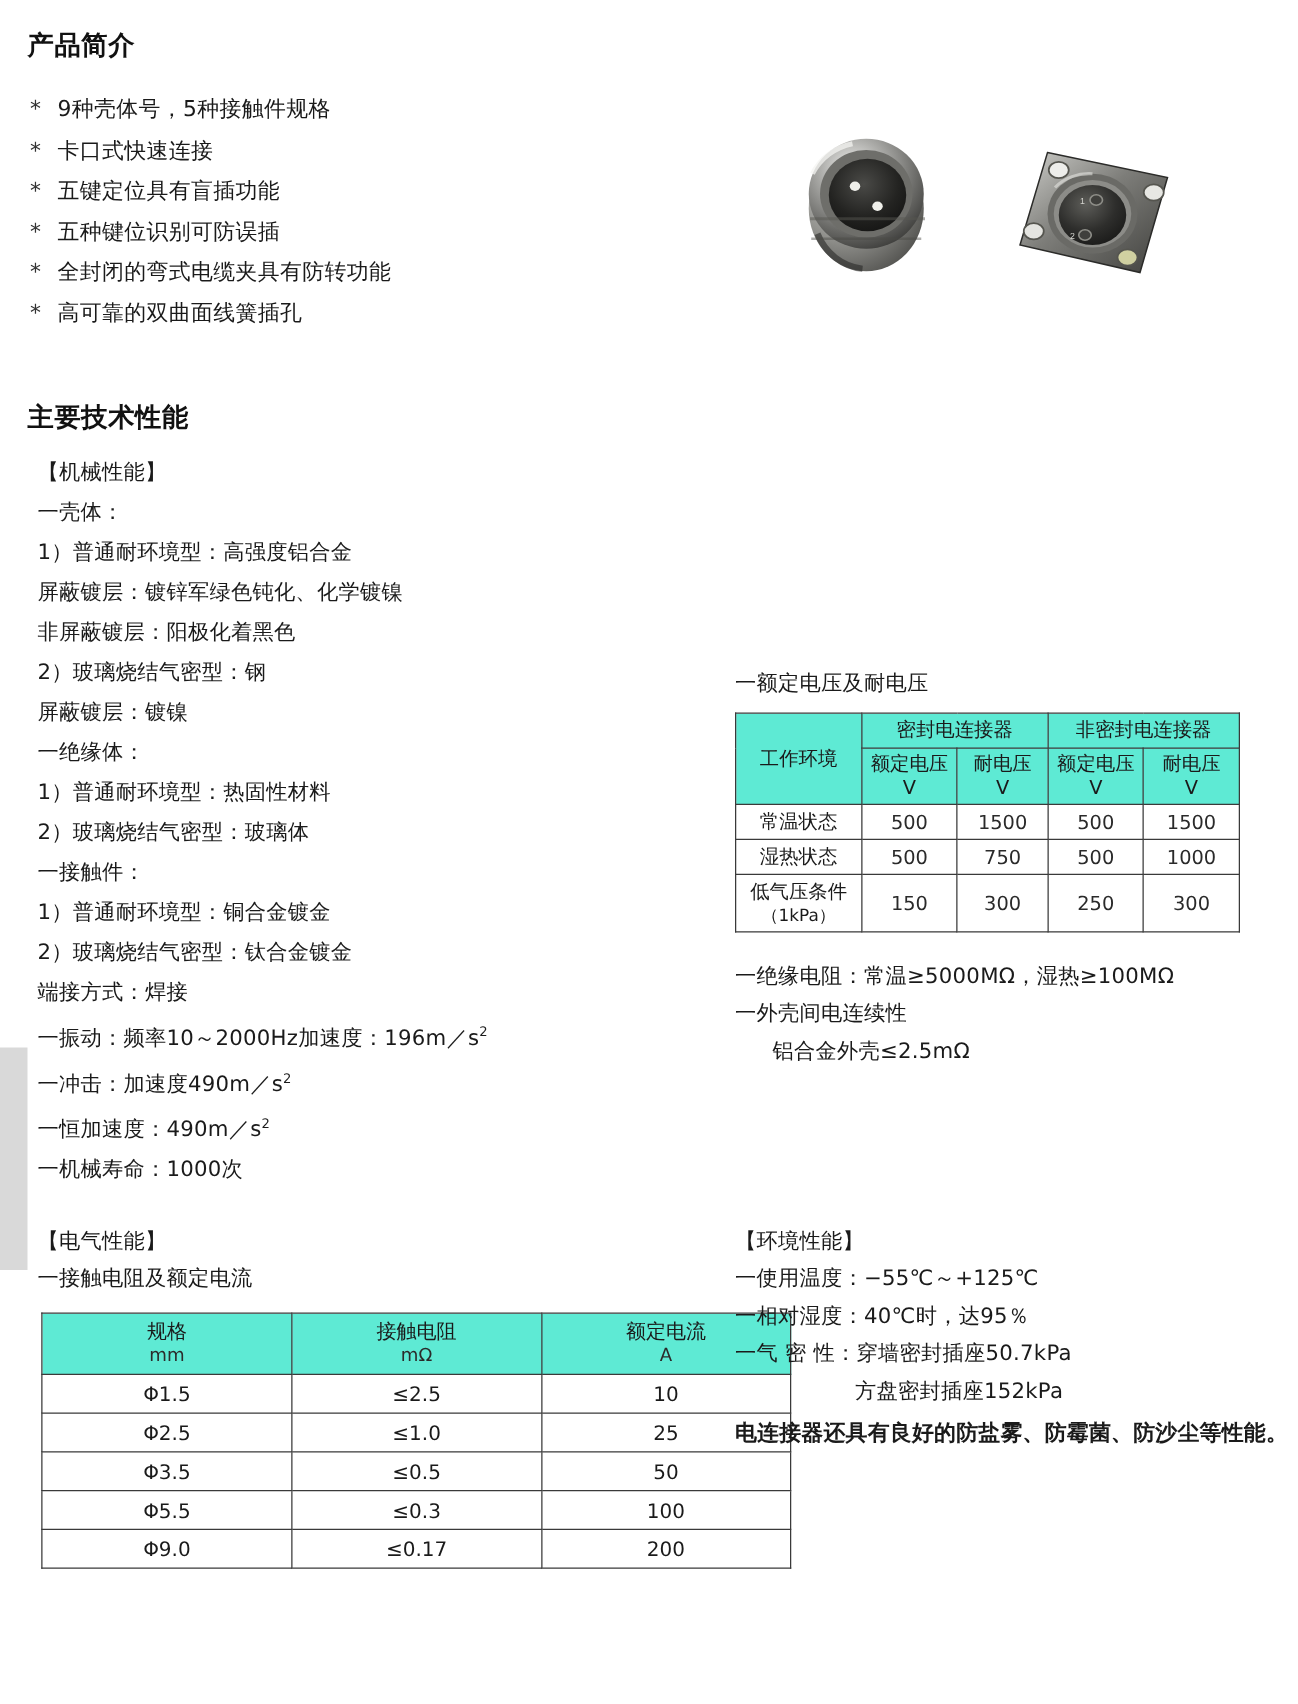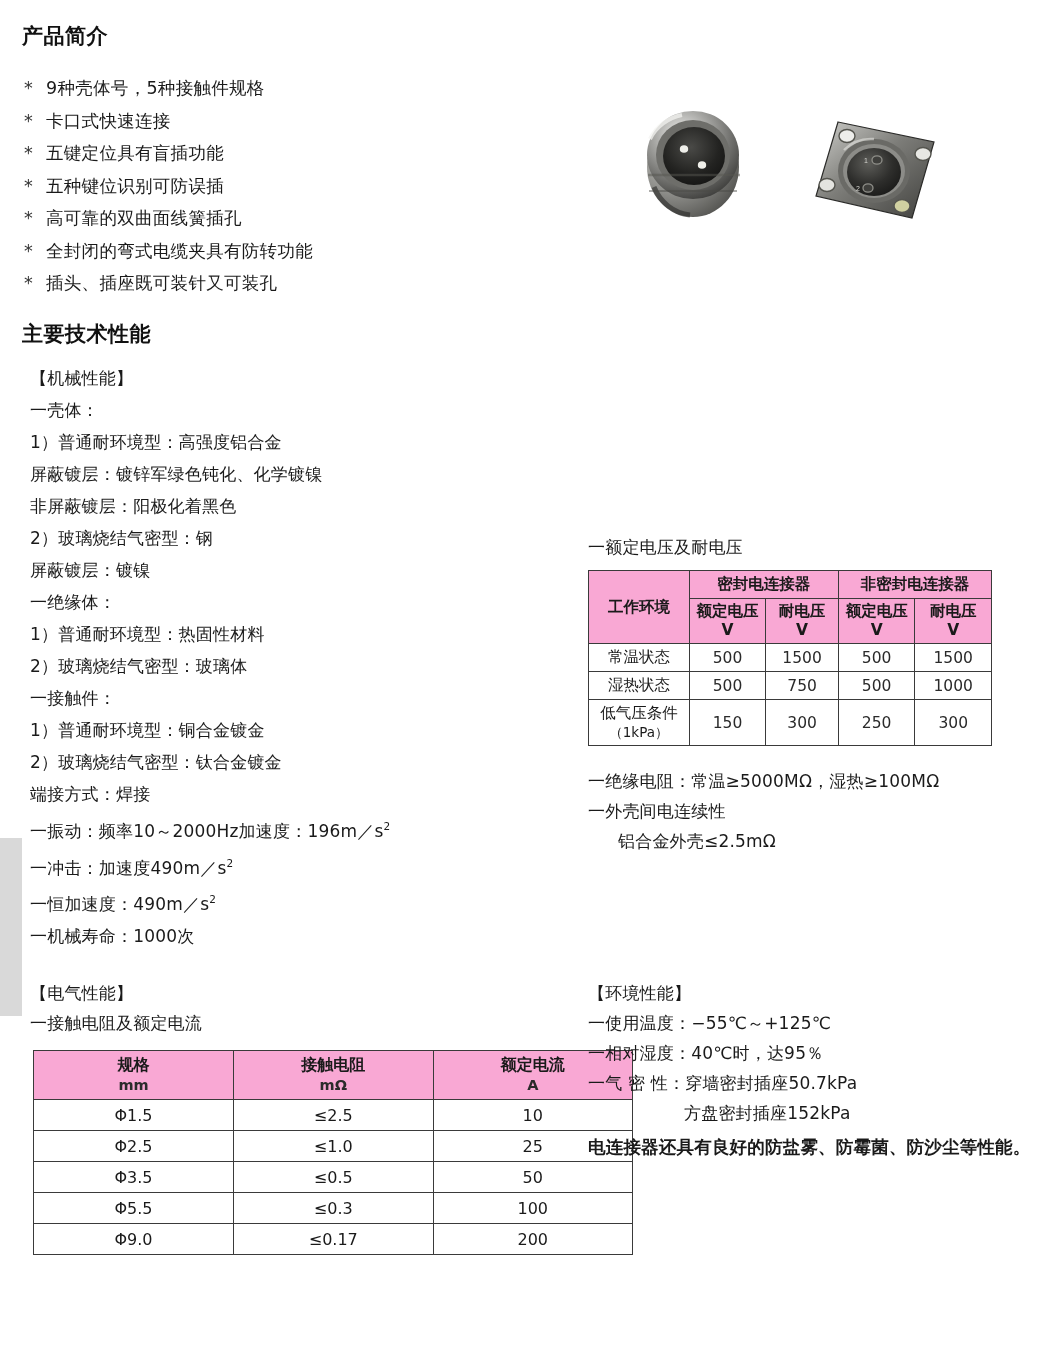--- a/index.html
+++ b/index.html
@@ -113,22 +113,21 @@
     font-size: 16px;
     color: #1a1a1a;
   }
   table td, table th {
     border: 1px solid #3a3a3a;
     text-align: center;
     font-weight: normal;
     padding: 3px 2px;
   }
   table thead td, table thead th {
-    background: #f9a8d4;
-    font-weight: bold;
+    background: #5eead4;
   }
 
   
   #voltage-table {
     position: absolute;
     left: 0px;
     top: 38px;
     width: 404px;
   }
   #voltage-table td, #voltage-table th { height: 20px; }
@@ -177,23 +176,22 @@
 
   <div class="col-left">
 
     <h2 class="section-title" style="position:absolute; left:0; top:22px;">产品简介</h2>
 
     <ul class="bullet-list" style="position:absolute; left:2px; top:72px;">
       <li><span class="ast">*</span><span>9种壳体号，5种接触件规格</span></li>
       <li><span class="ast">*</span><span>卡口式快速连接</span></li>
       <li><span class="ast">*</span><span>五键定位具有盲插功能</span></li>
       <li><span class="ast">*</span><span>五种键位识别可防误插</span></li>
+      <li><span class="ast">*</span><span>全封闭的弯式电缆夹具有防转功能</span></li>
       <li><span class="ast">*</span><span>高可靠的双曲面线簧插孔</span></li>
-      <li><span class="ast">*</span><span>全封闭的弯式电缆夹具有防转功能</span></li>
-      <li><span class="ast">*</span><span>插头、插座既可装针又可装孔</span></li>
     </ul>
 
     <h2 class="section-title" style="position:absolute; left:0; top:320px;">主要技术性能</h2>
 
     <div style="position:absolute; left:8px; top:362px;">
       <div class="spec-line" style="font-size:17px;">【机械性能】</div>
       <div class="spec-line">一壳体：</div>
       <div class="spec-line">1）普通耐环境型：高强度铝合金</div>
       <div class="spec-line">屏蔽镀层：镀锌军绿色钝化、化学镀镍</div>
       <div class="spec-line">非屏蔽镀层：阳极化着黑色</div>

